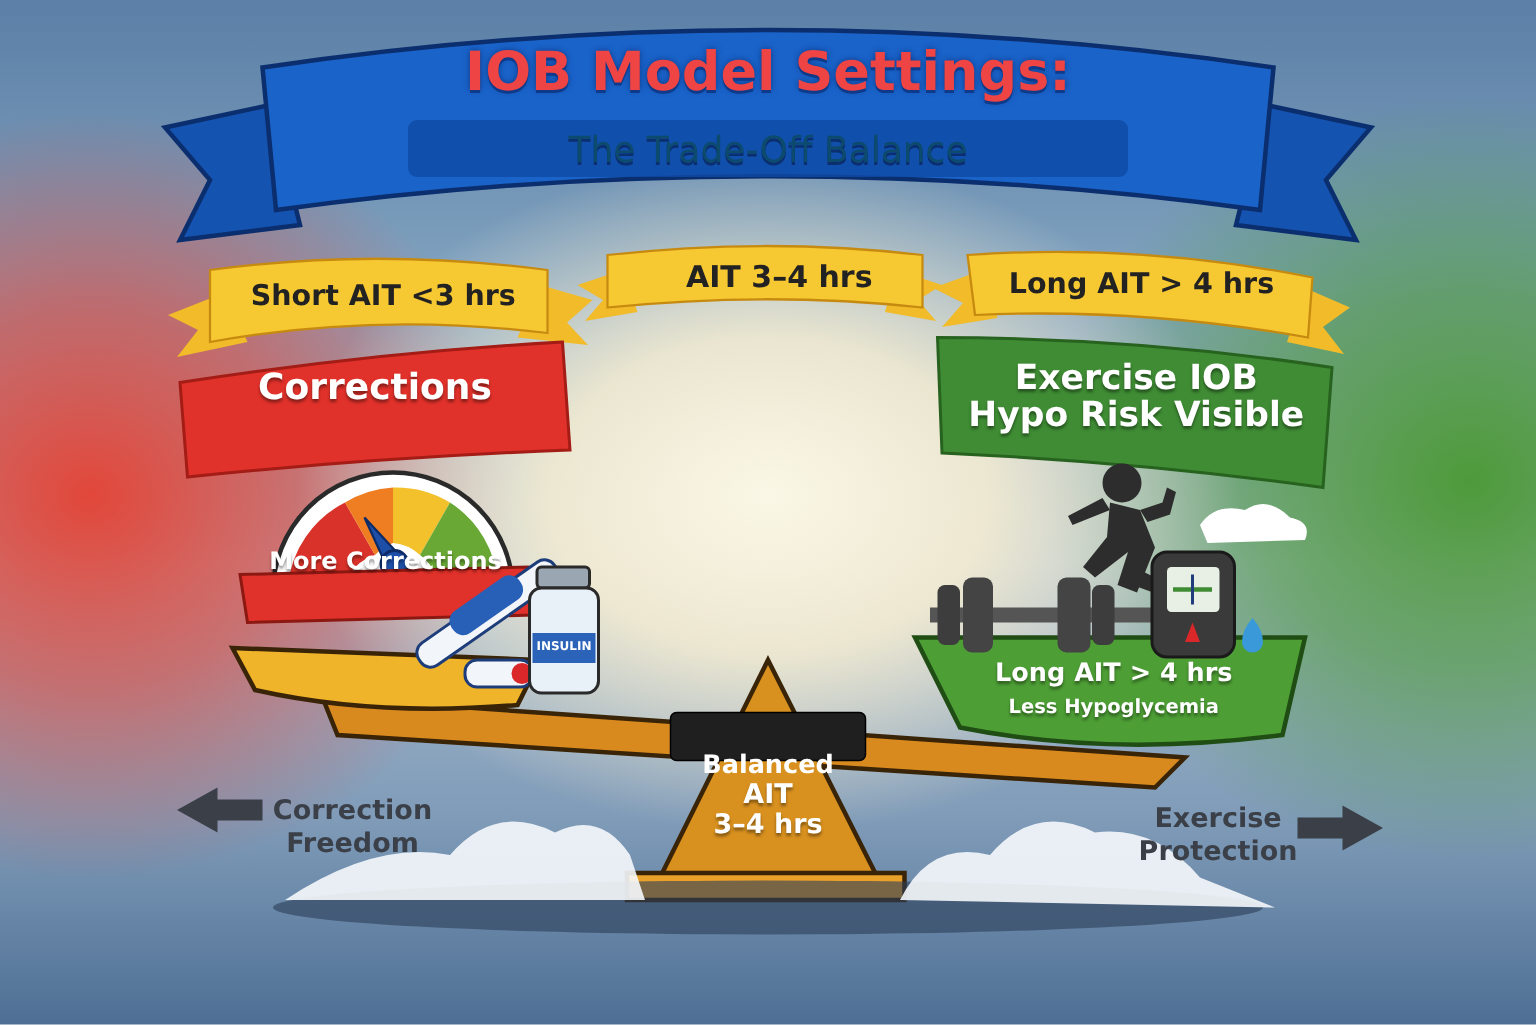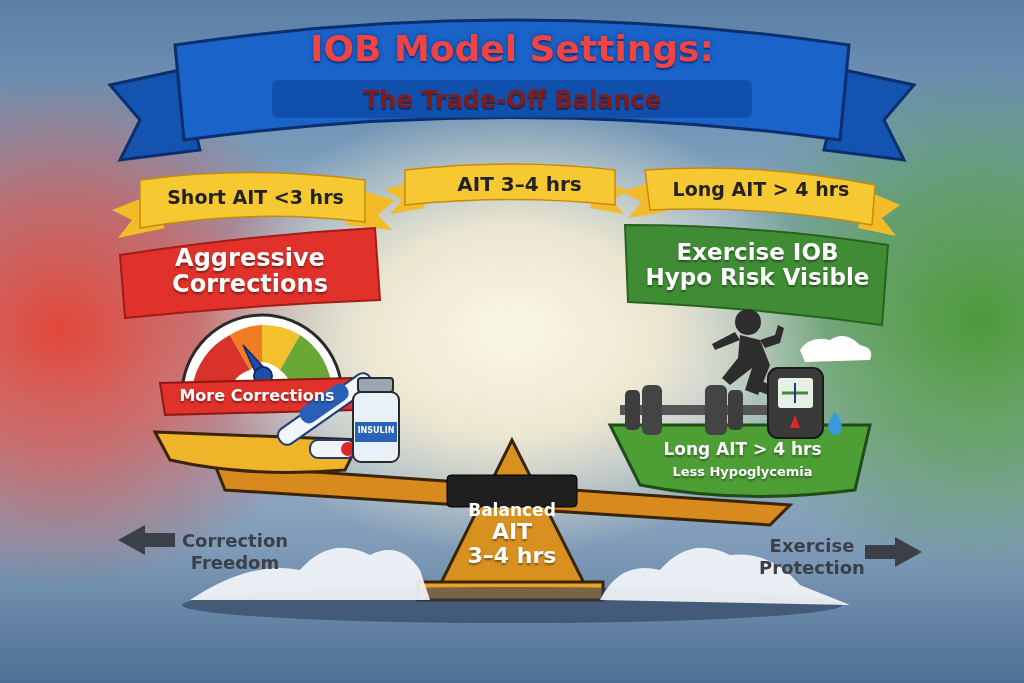--- a/index.html
+++ b/index.html
@@ -8,21 +8,21 @@
     background:
       radial-gradient(ellipse 420px 300px at 512px 330px, #fbf7e6 0%, rgba(250,240,210,0.85) 35%, rgba(250,240,210,0) 75%),
       radial-gradient(ellipse 360px 320px at 60px 330px, #e2473a 0%, rgba(226,71,58,0.6) 40%, rgba(226,71,58,0) 80%),
       radial-gradient(ellipse 360px 320px at 980px 320px, #4e9a3a 0%, rgba(78,154,58,0.6) 40%, rgba(78,154,58,0) 80%),
       linear-gradient(180deg,#5b7fa6 0%,#7d9fbd 25%,#a9bdd0 55%,#7f9bb8 80%,#4e6f94 100%);
   }
   .abs{position:absolute;}
   svg{position:absolute;left:0;top:0;}
   .title{left:0;width:1024px;top:28px;text-align:center;color:#ef4444;font-weight:bold;font-size:36px;
     text-shadow:0 2px 0 #0d3a8a,0 0 4px #0d3a8a;}
-  .subtitle{left:0;width:1024px;top:86px;text-align:center;color:#7f1d1d;font-weight:bold;font-size:24px;
+  .subtitle{left:0;width:1024px;top:86px;text-align:center;color:#0c4a6e;font-weight:normal;font-size:24px;
     text-shadow:0 2px 0 #0b2f6e;}
   .ylabel{color:#222;font-weight:bold;font-size:19px;text-align:center;}
   .boxlabel{color:#fff;font-weight:bold;text-align:center;text-shadow:0 2px 2px rgba(0,0,0,0.4);line-height:1.1;}
   .sidelabel{color:#3a3f48;font-weight:bold;font-size:18px;text-align:center;line-height:1.2;}
 </style>
 </head>
 <body>
 
 <svg width="1024" height="683" viewBox="0 0 1024 683">
 
@@ -122,38 +122,37 @@
 </svg>
 
 <div class="abs title">IOB Model Settings:</div>
 <div class="abs subtitle">The Trade-Off Balance</div>
 
 <div class="abs ylabel" style="left:148px;top:186px;width:215px;">Short AIT &lt;3 hrs</div>
 <div class="abs ylabel" style="left:405px;top:172px;width:229px;font-size:20px;">AIT 3–4 hrs</div>
 <div class="abs ylabel" style="left:650px;top:178px;width:222px;">Long AIT &gt; 4 hrs</div>
 
 <div class="abs boxlabel" style="left:125px;top:245px;width:250px;font-size:24px;">
-  <div>Aggressive</div>
   <div>Corrections</div>
 </div>
 <div class="abs boxlabel" style="left:630px;top:240px;width:255px;font-size:23px;">
   <div>Exercise IOB</div>
   <div>Hypo Risk Visible</div>
 </div>
 
-<div class="abs boxlabel" style="left:162px;top:387px;width:190px;font-size:16px;">More Corrections</div>
+<div class="abs boxlabel" style="left:162px;top:365px;width:190px;font-size:16px;">More Corrections</div>
 <div class="abs" style="left:355px;top:426px;width:42px;text-align:center;color:#fff;font-size:8px;font-weight:bold;">INSULIN</div>
 
 <div class="abs boxlabel" style="left:625px;top:440px;width:235px;font-size:17px;">
   <div>Long AIT &gt; 4 hrs</div>
   <div style="font-size:13px;margin-top:6px;">Less Hypoglycemia</div>
 </div>
 
 <div class="abs" style="left:447px;top:481px;width:130px;text-align:center;color:#fff;font-weight:bold;font-size:17px;margin-top:19px;">Balanced</div>
-<div class="abs boxlabel" style="left:460px;top:520px;width:104px;font-size:22px;">
+<div class="abs boxlabel" style="left:460px;top:520px;width:104px;font-size:18px;">
   <div>AIT</div>
   <div>3–4 hrs</div>
 </div>
 
 <div class="abs sidelabel" style="left:175px;top:530px;width:120px;">
   <div>Correction</div>
   <div>Freedom</div>
 </div>
 <div class="abs sidelabel" style="left:752px;top:535px;width:120px;">
   <div>Exercise</div>

